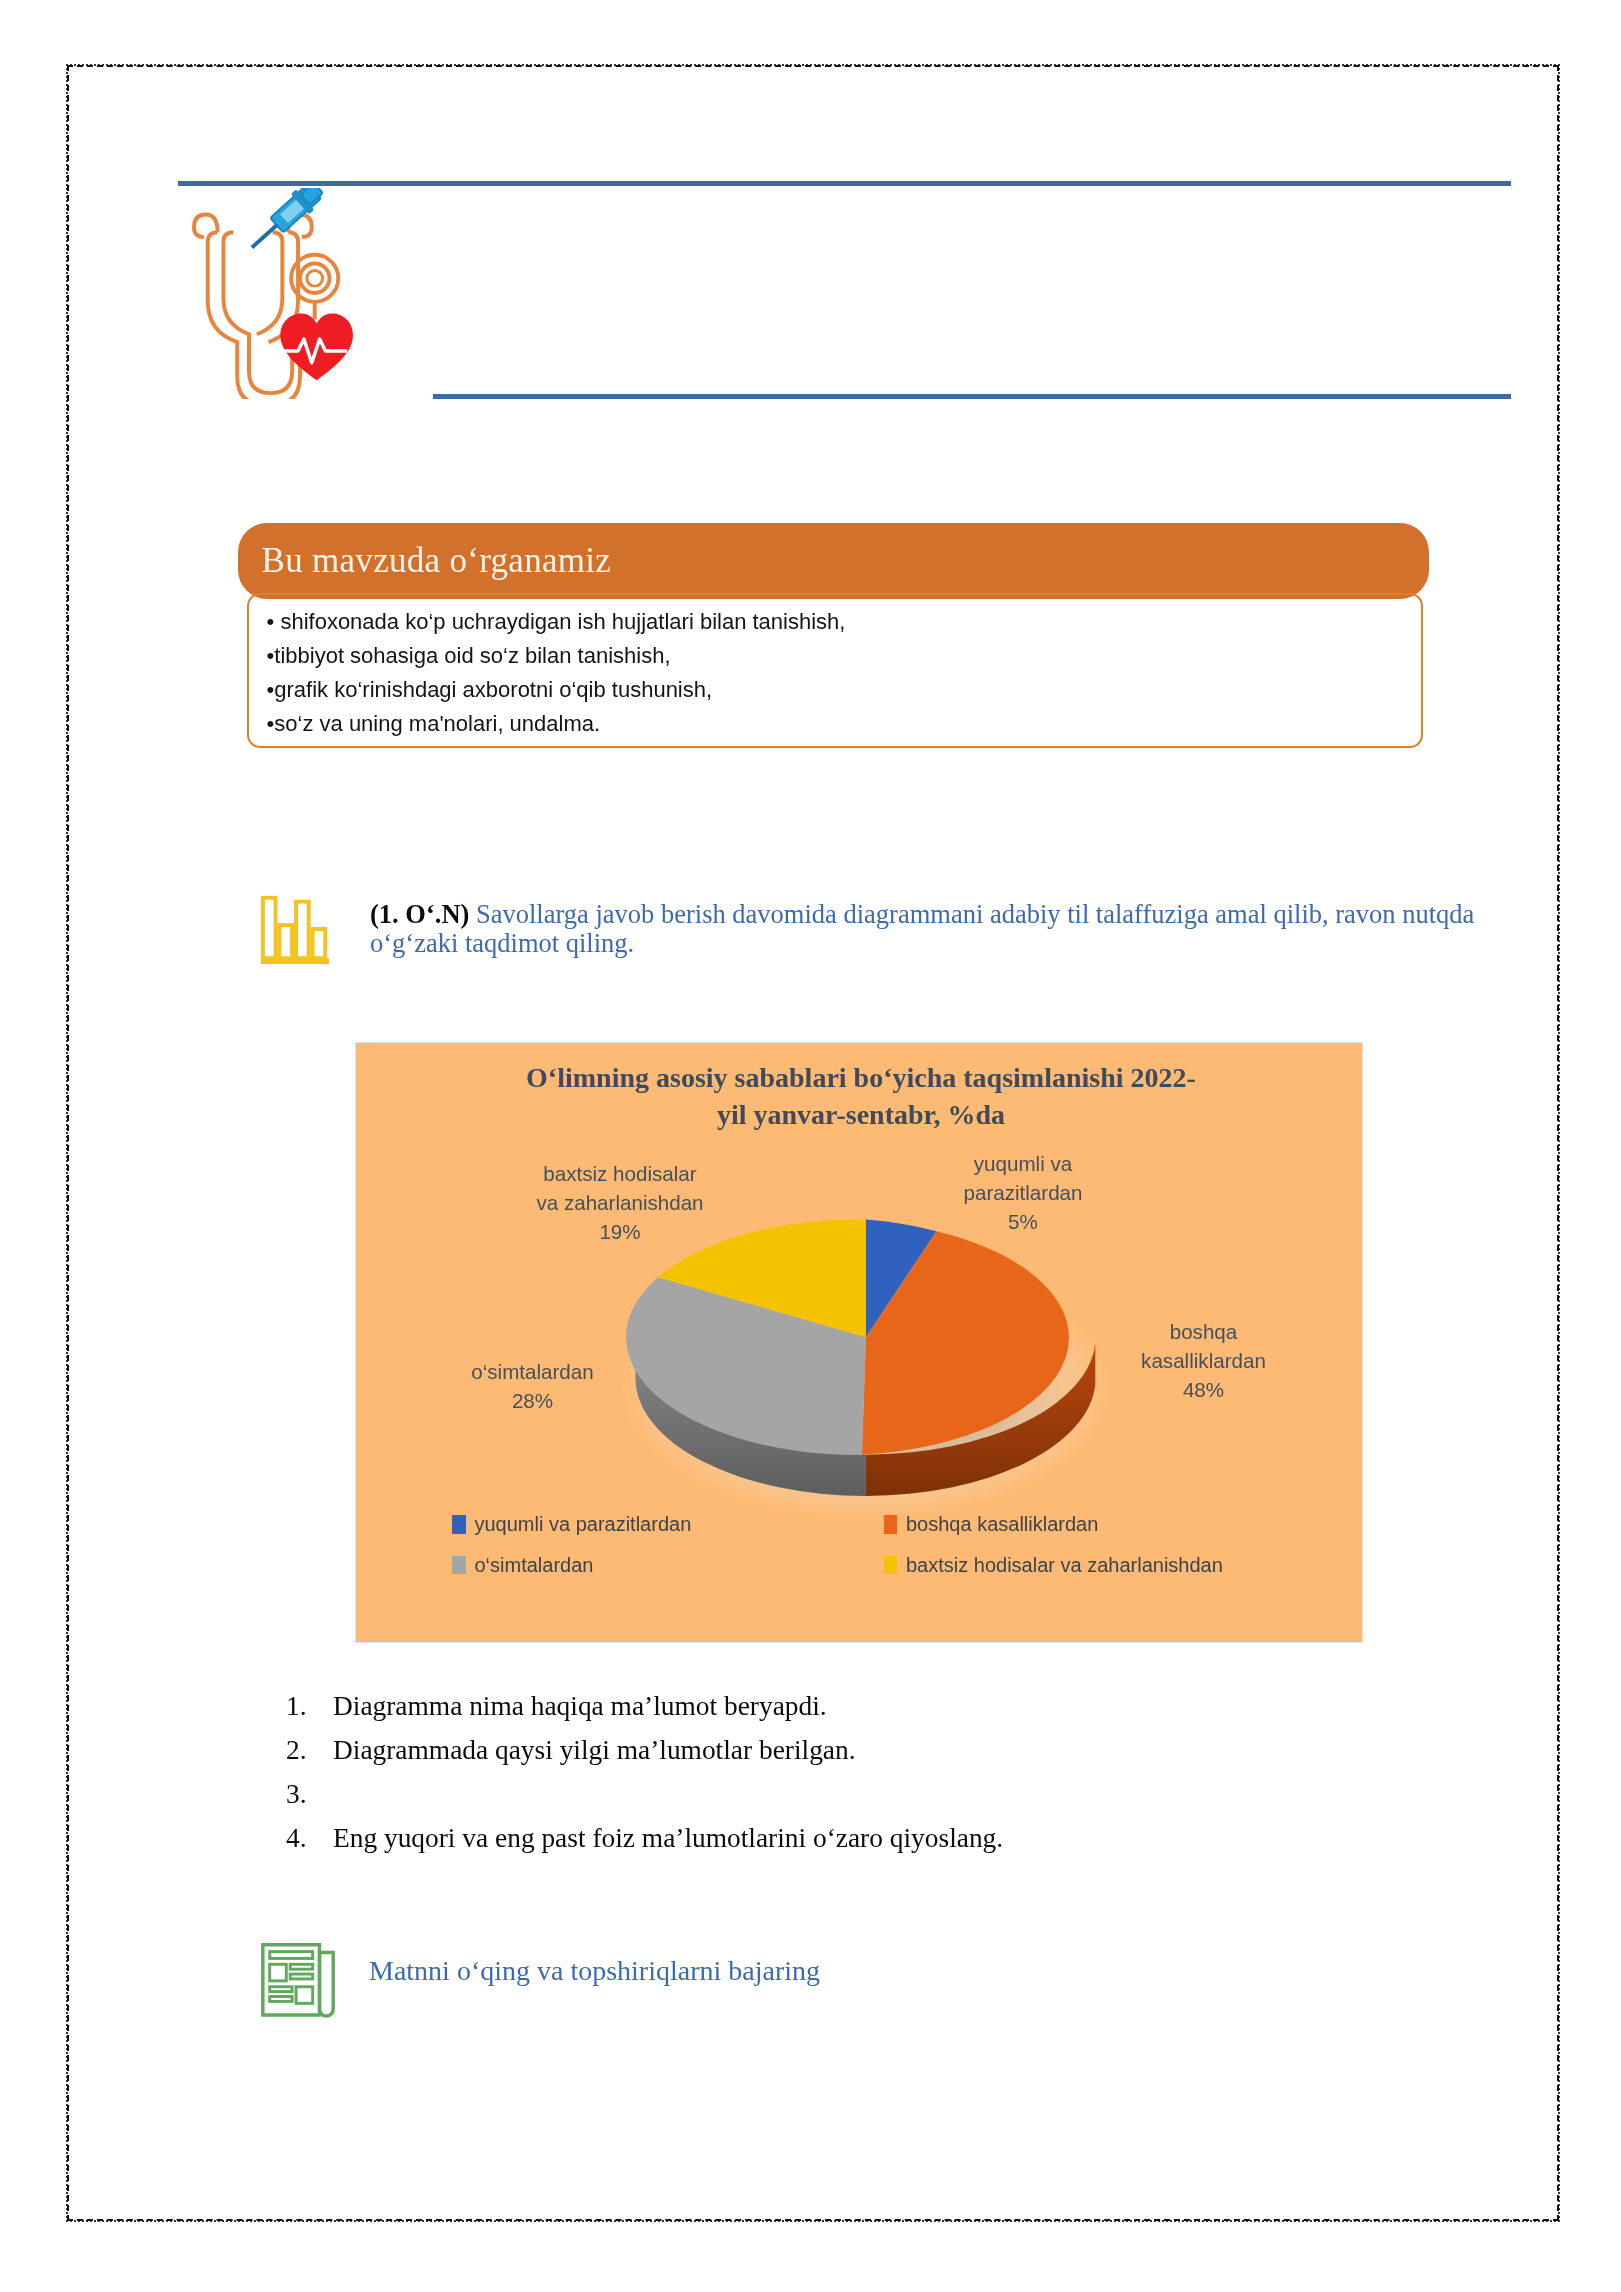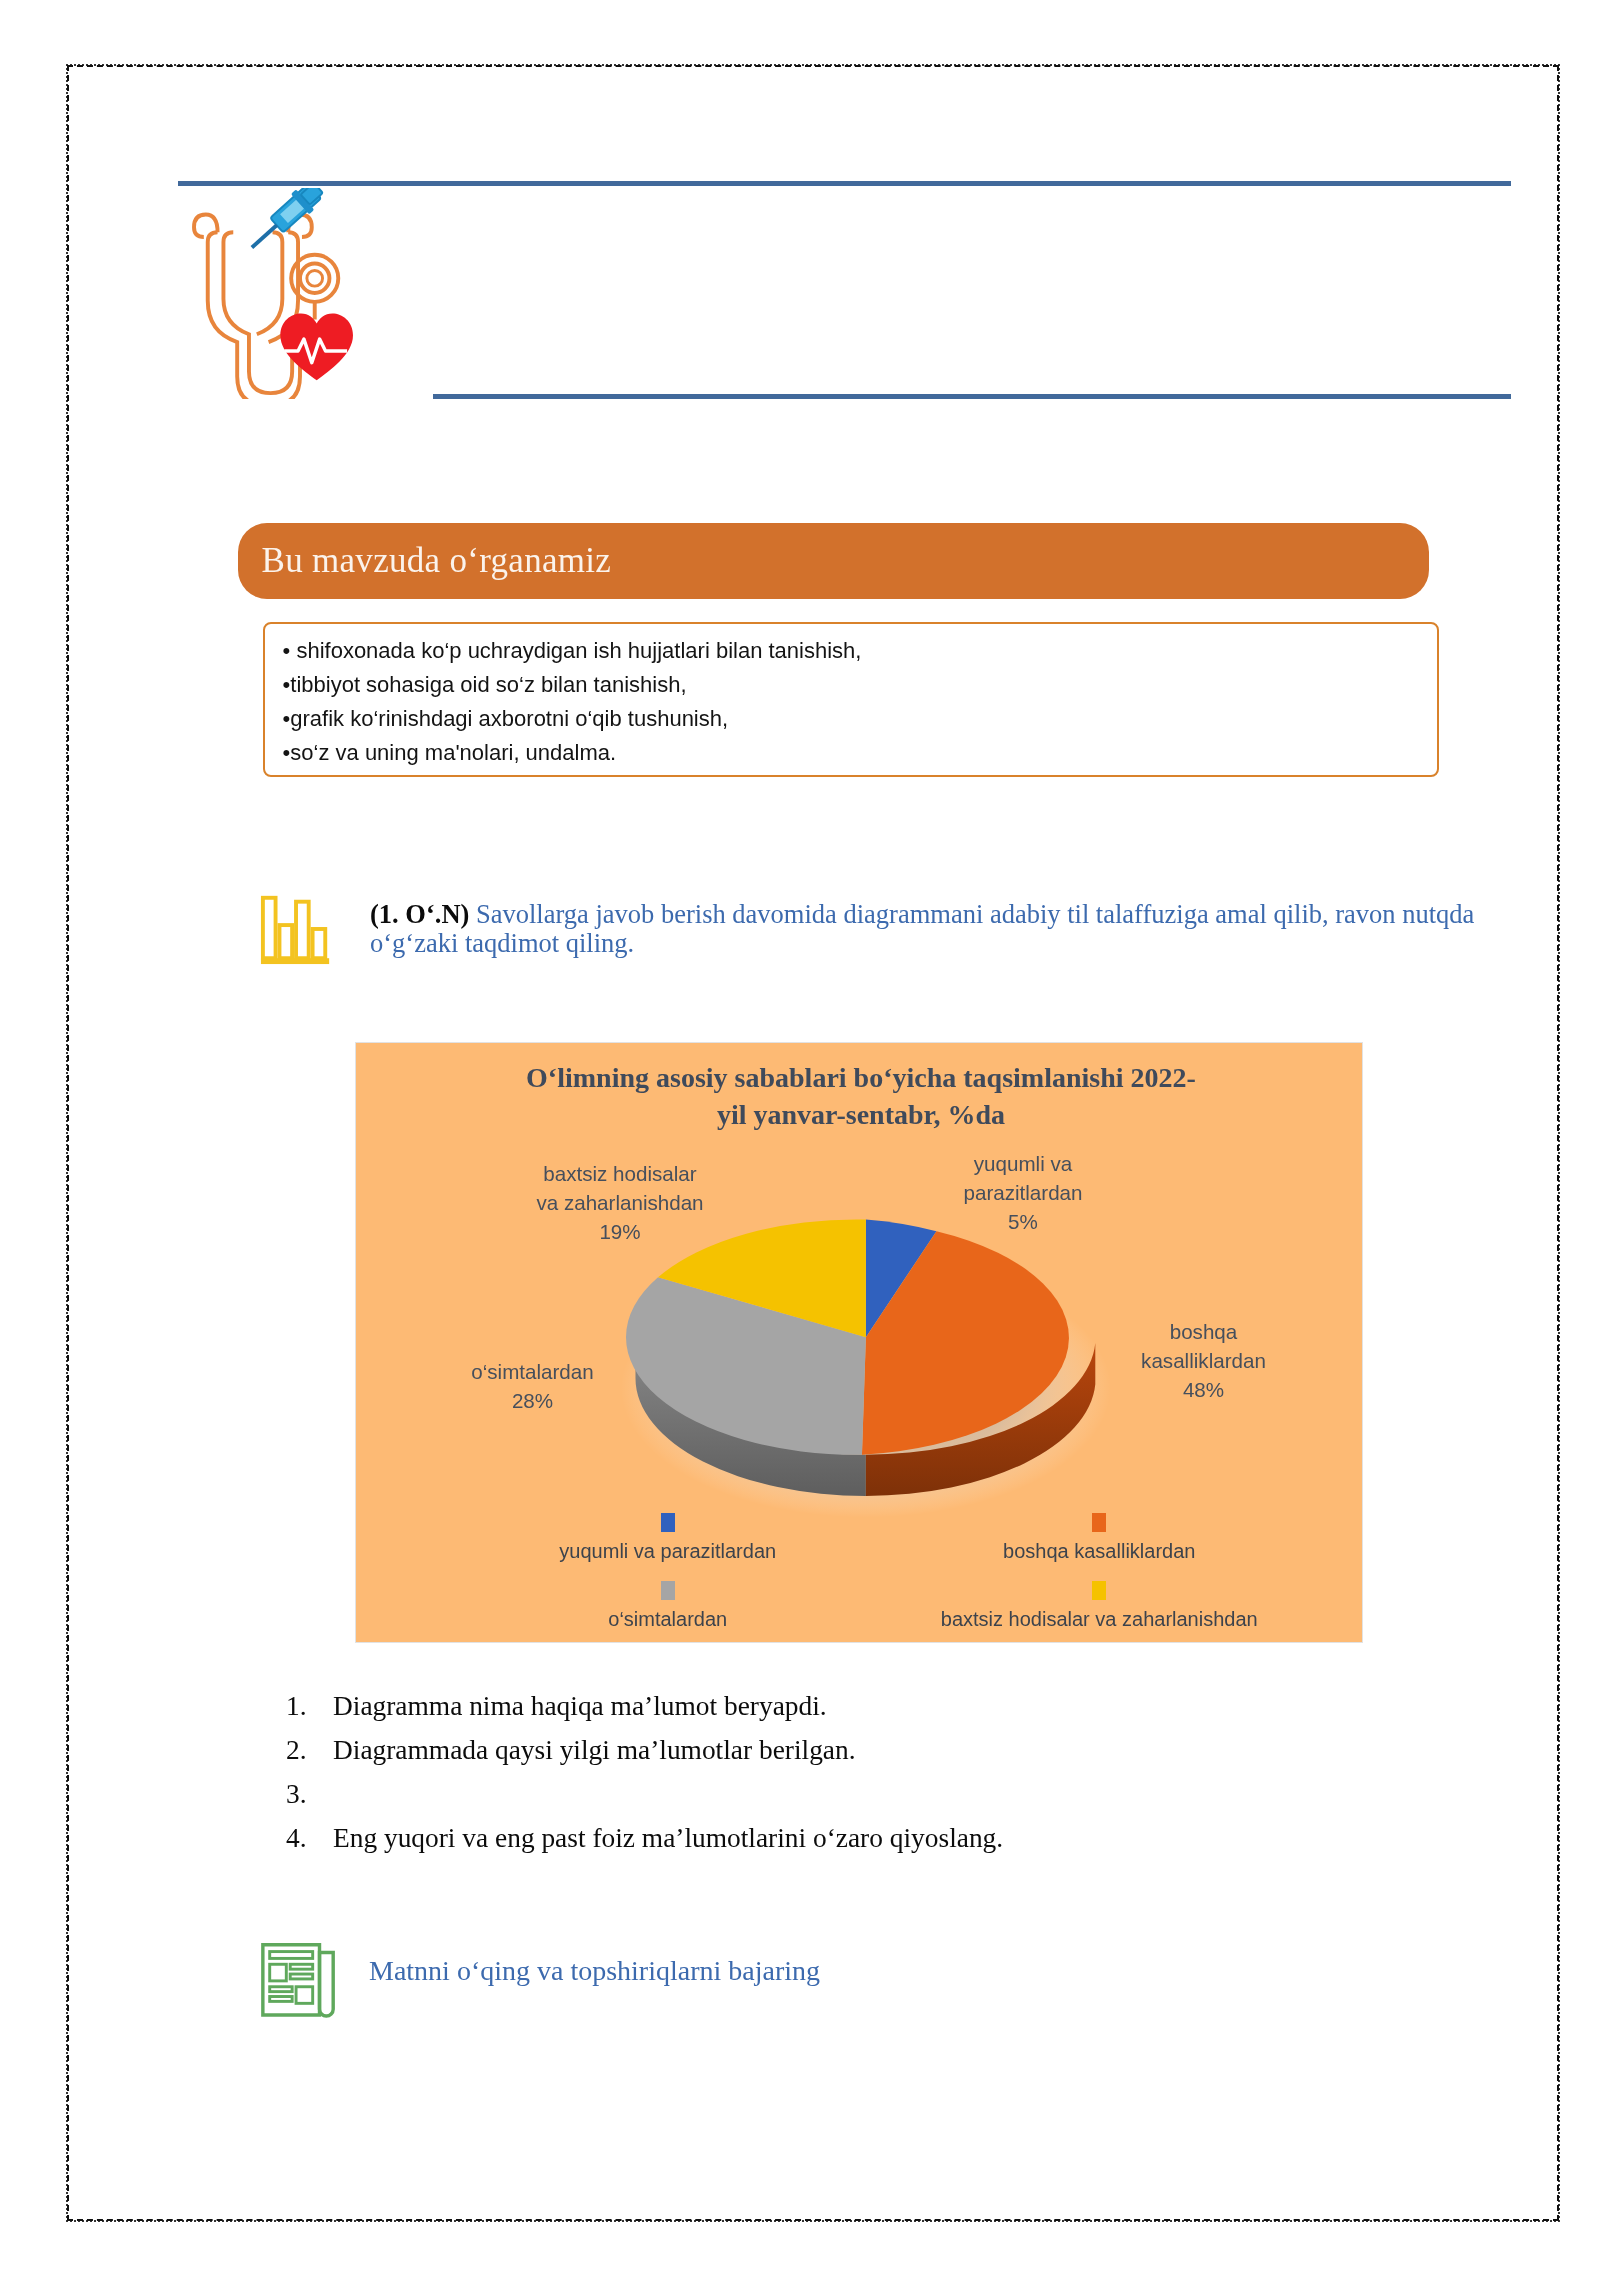--- a/index.html
+++ b/index.html
@@ -91,27 +91,26 @@
     font-family: "Liberation Serif", serif;
     font-size: 35px;
     padding-left: 23.5px;
     letter-spacing: 0.3px;
   }
 
   
   .bullet-box {
     position: absolute;
     left: 247px;
-    top: 622px;
+    top: 593px;
     width: 1176px;
     height: 155px;
     border: 2px solid #D9822B;
-    border-radius: 8px;
+    border-radius: 13px;
     padding: 9.8px 17.6px 0 17.6px;
-    margin-left: 16px;
   }
   .bullet-line {
     font-size: 22px;
     color: #141414;
     line-height: 34px;
     white-space: nowrap;
     font-family: "Liberation Sans", sans-serif;
   }
 
   
@@ -190,21 +189,20 @@
     top: 470px;
     width: 863px;
     display: grid;
     grid-template-columns: 1fr 1fr;
     row-gap: 17.6px;
   }
   .legend-item {
     display: flex;
     align-items: center;
     gap: 8.8px;
-    flex-direction: column;
   }
   .legend-swatch {
     width: 13.7px;
     height: 18.6px;
     display: inline-block;
     flex: none;
   }
   .legend-label {
     font-family: "Liberation Sans", sans-serif;
     font-size: 20px;

